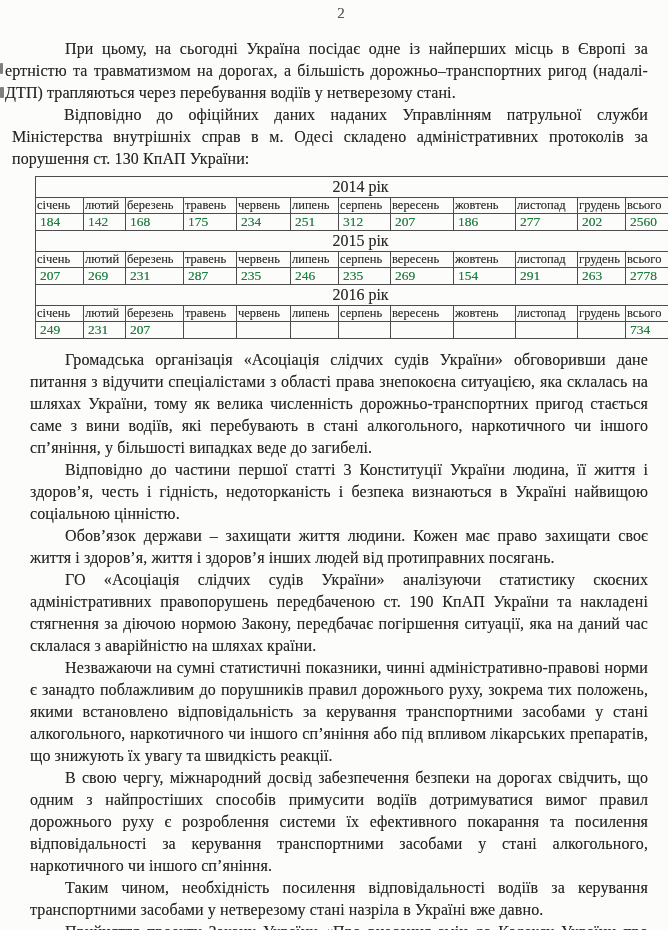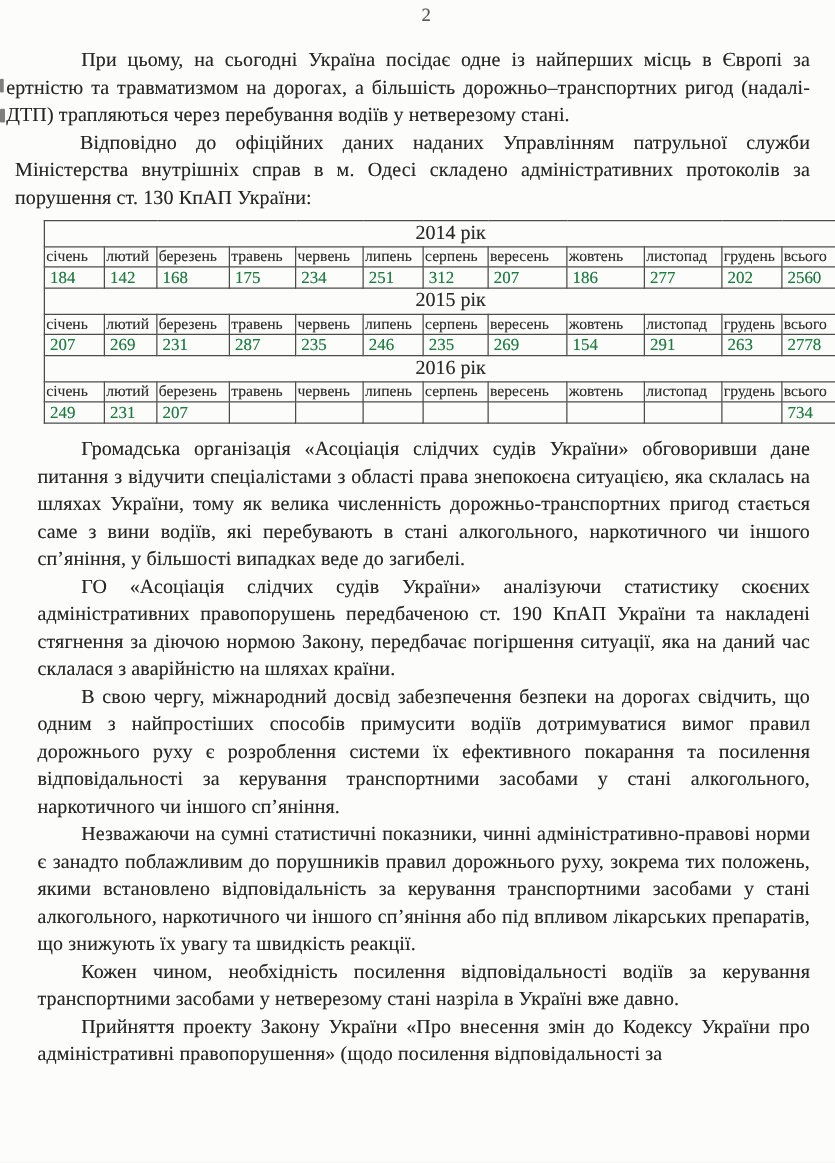--- a/index.html
+++ b/index.html
@@ -200,20 +200,22 @@
           <td class="val"></td>
           <td class="val"></td>
           <td class="val"></td>
           <td class="val">734</td>
         </tr>
       </tbody>
         </table>
     </div>
 
     <p class="body-par first-after-table">Громадська організація «Асоціація слідчих судів України» обговоривши дане питання з відучити спеціалістами з області права знепокоєна ситуацією, яка склалась на шляхах України, тому як велика численність дорожньо-транспортних пригод стається саме з вини водіїв, які перебувають в стані алкогольного, наркотичного чи іншого сп’яніння, у більшості випадках веде до загибелі.</p>
+    <p class="body-par">Відповідно до частини першої статті 3 Конституції України людина, її життя і здоров’я, честь і гідність, недоторканість і безпека визнаються в Україні найвищою соціальною цінністю.</p>
+    <p class="body-par">Обов’язок держави – захищати життя людини. Кожен має право захищати своє життя і здоров’я, життя і здоров’я інших людей від протиправних посягань.</p>
     <p class="body-par">ГО «Асоціація слідчих судів України» аналізуючи статистику скоєних адміністративних правопорушень передбаченою ст. 190 КпАП України та накладені стягнення за діючою нормою Закону, передбачає погіршення ситуації, яка на даний час склалася з аварійністю на шляхах країни.</p>
+    <p class="body-par">Незважаючи на сумні статистичні показники, чинні адміністративно-правові норми є занадто поблажливим до порушників правил дорожнього руху, зокрема тих положень, якими встановлено відповідальність за керування транспортними засобами у стані алкогольного, наркотичного чи іншого сп’яніння або під впливом лікарських препаратів, що знижують їх увагу та швидкість реакції.</p>
     <p class="body-par">В свою чергу, міжнародний досвід забезпечення безпеки на дорогах свідчить, що одним з найпростіших способів примусити водіїв дотримуватися вимог правил дорожнього руху є розроблення системи їх ефективного покарання та посилення відповідальності за керування транспортними засобами у стані алкогольного, наркотичного чи іншого сп’яніння.</p>
-    <p class="body-par">Незважаючи на сумні статистичні показники, чинні адміністративно-правові норми є занадто поблажливим до порушників правил дорожнього руху, зокрема тих положень, якими встановлено відповідальність за керування транспортними засобами у стані алкогольного, наркотичного чи іншого сп’яніння або під впливом лікарських препаратів, що знижують їх увагу та швидкість реакції.</p>
-    <p class="body-par">Кожен чином, необхідність посилення відповідальності водіїв за керування транспортними засобами у нетверезому стані назріла в Україні вже давно.</p>
+    <p class="body-par">Таким чином, необхідність посилення відповідальності водіїв за керування транспортними засобами у нетверезому стані назріла в Україні вже давно.</p>
     <p class="body-par">Прийняття проекту Закону України «Про внесення змін до Кодексу України про адміністративні правопорушення» (щодо посилення відповідальності за</p>
 
   </div>
 </div>
 
 </body></html>

